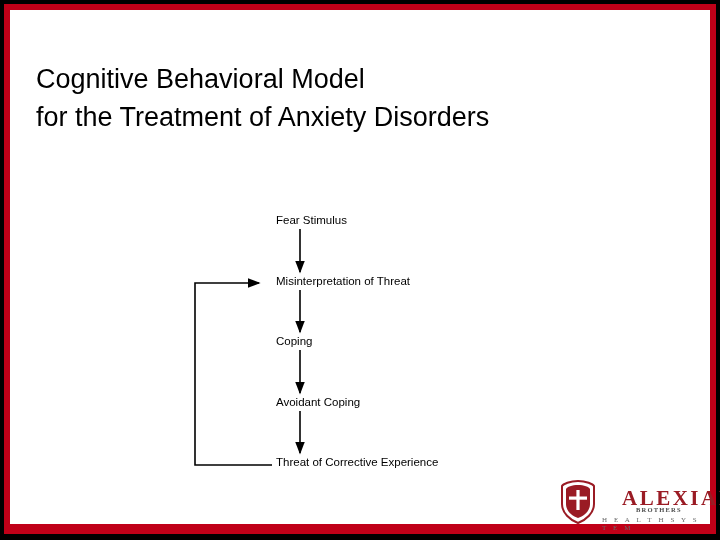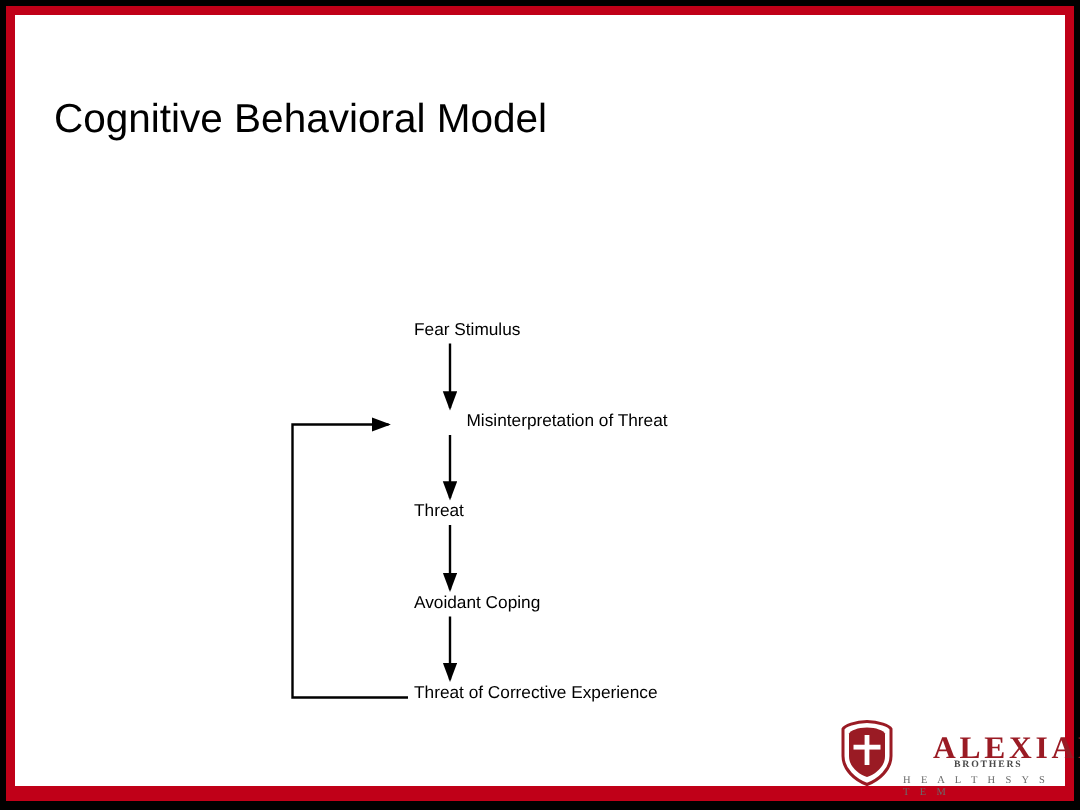--- a/index.html
+++ b/index.html
@@ -138,20 +138,21 @@
   <div class="frame-black"></div>
   <div class="frame-red"></div>
   <div class="frame-inner"></div>
   <div class="frame-bottom-red"></div>
   <div class="frame-bottom-black"></div>
 
   <div id="content">
 
     <div class="title">
       <span class="title-line">Cognitive Behavioral Model</span>
+      <span class="title-line">for the Treatment of Anxiety Disorders</span>
     </div>
 
     <svg class="flow" viewBox="0 0 700 514">
       <defs>
         <marker id="arrowhead" markerWidth="9" markerHeight="9" refX="7" refY="3" orient="auto" markerUnits="strokeWidth">
           <path d="M0,0 L8,3 L0,6 z" fill="#000000"></path>
         </marker>
       </defs>
 
       <line x1="290" y1="219" x2="290" y2="262" stroke="#000000" stroke-width="1.6" marker-end="url(#arrowhead)"></line>
@@ -159,22 +160,22 @@
       <line x1="290" y1="280" x2="290" y2="322" stroke="#000000" stroke-width="1.6" marker-end="url(#arrowhead)"></line>
 
       <line x1="290" y1="340" x2="290" y2="383" stroke="#000000" stroke-width="1.6" marker-end="url(#arrowhead)"></line>
 
       <line x1="290" y1="401" x2="290" y2="443" stroke="#000000" stroke-width="1.6" marker-end="url(#arrowhead)"></line>
 
       <polyline points="262,455 185,455 185,273 249,273" fill="none" stroke="#000000" stroke-width="1.6" marker-end="url(#arrowhead)"></polyline>
     </svg>
 
     <div class="node" style="left:266px; top:204px;">Fear Stimulus</div>
-    <div class="node" style="left:266px; top:265px;margin-left:35px;">Misinterpretation of Threat</div>
-    <div class="node" style="left:266px; top:325px;">Threat</div>
+    <div class="node" style="left:266px; top:265px;">Misinterpretation of Threat</div>
+    <div class="node" style="left:266px; top:325px;">Coping</div>
     <div class="node" style="left:266px; top:386px;text-align:center;">Avoidant Coping</div>
     <div class="node" style="left:266px; top:446px;">Threat of Corrective Experience</div>
 
     <div class="logo">
       <svg width="40" height="44" viewBox="0 0 40 44" style="position:absolute;left:0;top:0;">
         <path d="M20 1 C12 1 5 4 4 6 L4 24 C4 33 12 40 20 43 C28 40 36 33 36 24 L36 6 C35 4 28 1 20 1 Z" fill="none" stroke="#9a1b24" stroke-width="2"></path>
         <path d="M20 5 C14 5 9 7 8 9 L8 24 C8 31 14 36 20 38 C26 36 32 31 32 24 L32 9 C31 7 26 5 20 5 Z" fill="#9a1b24"></path>
         <rect x="18.4" y="10" width="3.2" height="20" fill="#ffffff"></rect>
         <rect x="11" y="16.5" width="18" height="3.2" fill="#ffffff"></rect>
       </svg>

